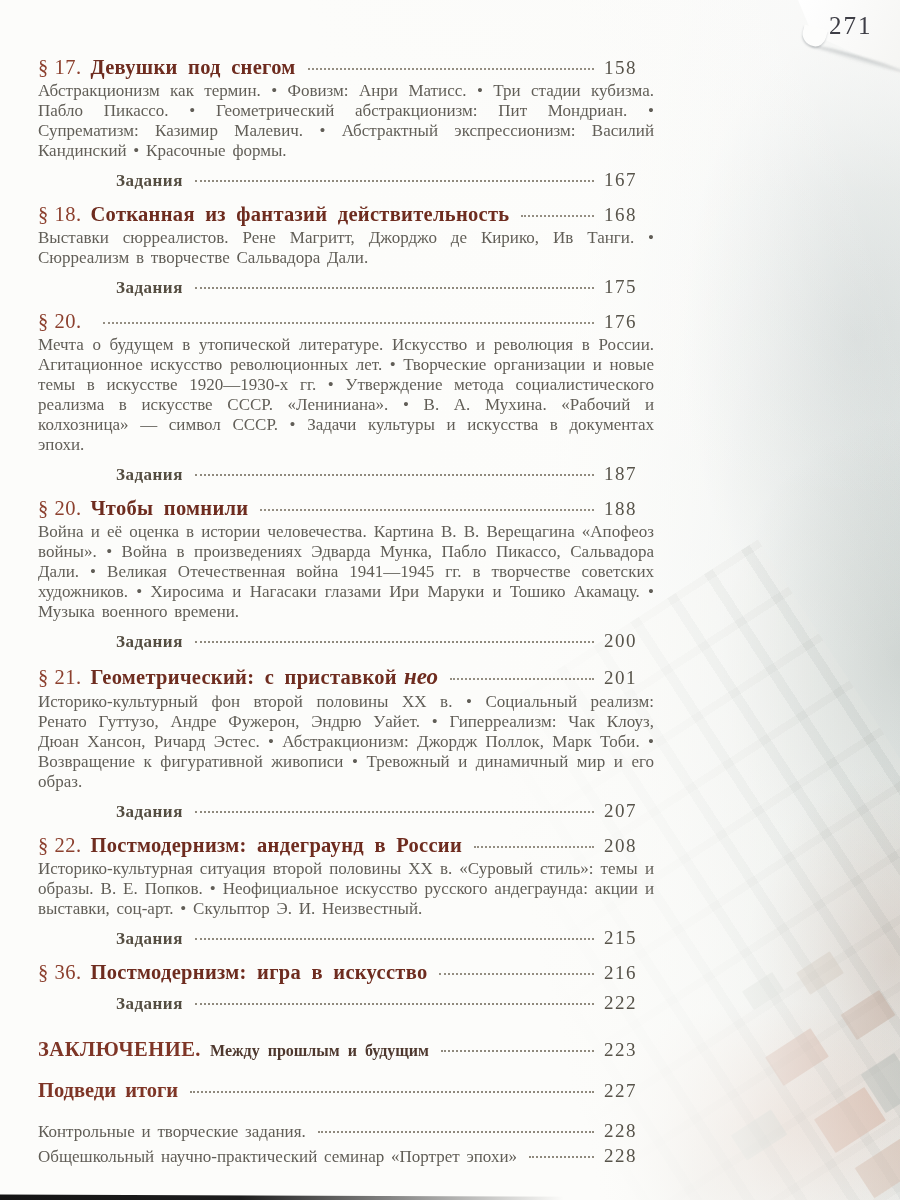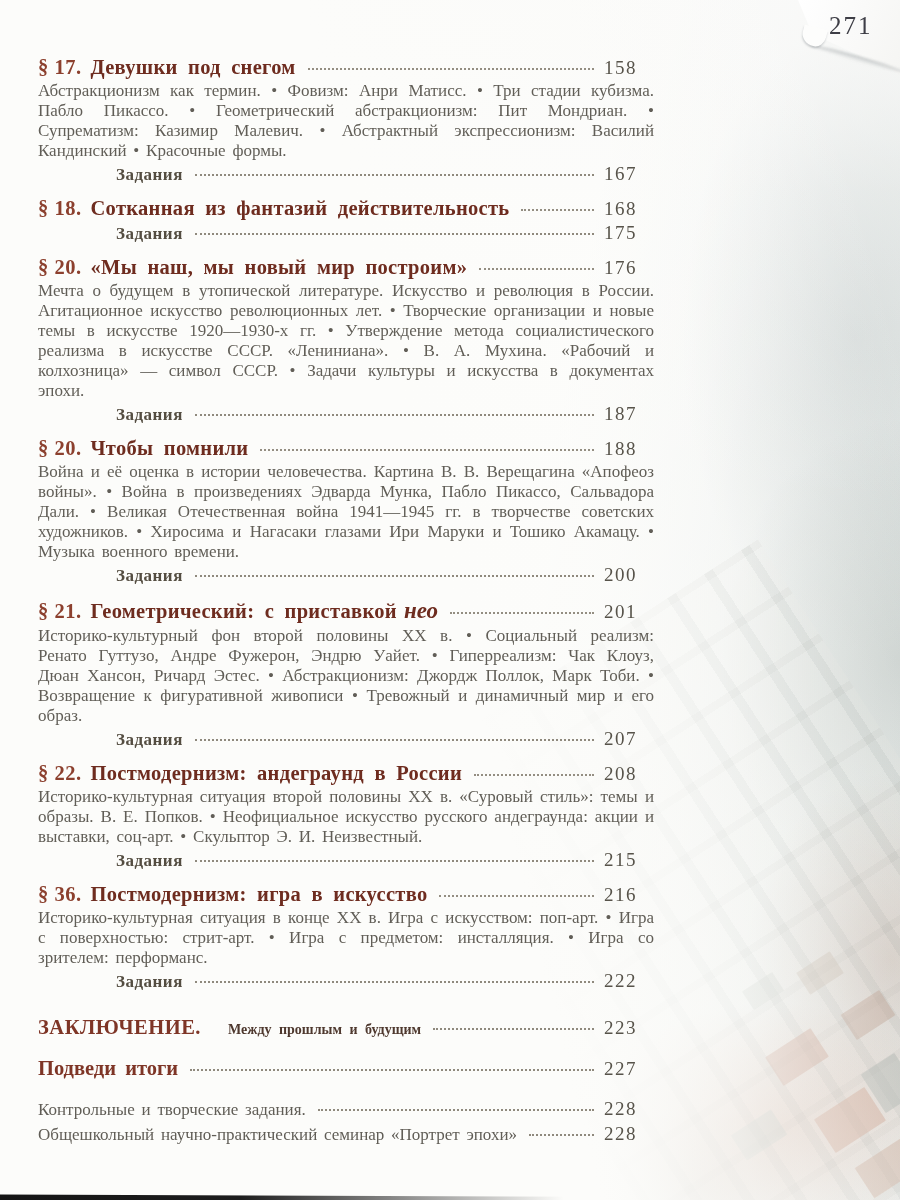--- a/index.html
+++ b/index.html
@@ -48,34 +48,34 @@
     clip-path:polygon(0 30%, 100% 60%, 100% 100%, 0 100%); }
   
   .content { position:absolute; left:38px; top:44px; width:616px; z-index:3; }
   .row { display:flex; align-items:baseline; }
   .leader { flex:1 1 auto; min-width:18px; margin:0 10px 0 12px;
     border-bottom:2.4px dotted #948e82; transform:translateY(-4px); }
   .leader.thin { border-bottom:2.2px dotted #8f897d; }
   .pagenum { flex:0 0 50px; font-size:19px; color:#57534a; letter-spacing:1.5px; }
   .section { margin-bottom:10px; }
   .sec-head { margin:12px 0 2px; }
-  .sec-prefix { font-weight:bold; font-size:20.5px; color:#8c402e; margin-right:9px; letter-spacing:0.5px; }
+  .sec-prefix { font-weight:normal; font-size:20.5px; color:#8c402e; margin-right:9px; letter-spacing:0.5px; }
   .sec-title { font-weight:bold; font-size:20.5px; color:#6e2c1f; word-spacing:5px; letter-spacing:0.3px; }
   .sec-title-italic { font-weight:bold; font-style:italic; font-size:23px; color:#6e2c1f; margin-left:7px; }
   .desc { margin:2px 0 2px; font-size:17px; line-height:20px; color:#615e57;
     text-align:justify; word-spacing:2.5px; }
-  .tasks-row { margin:2px 0 2px; }
+  .tasks-row { margin:8px 0 2px; }
   .tasks-label { font-weight:bold; font-size:17px; color:#544d41; margin-left:78px; letter-spacing:0.5px; }
   
   .closing { margin-top:24px; }
   .closing-row { margin:3px 0; }
   .closing-row.gap { margin-top:17px; }
   .c-prefix { font-weight:bold; font-size:20.5px; color:#7e3526; margin-right:9px; letter-spacing:0.5px; }
   .c-title { font-size:17px; color:#605d56; word-spacing:2.5px; }
-  .closing-row.mixed .c-title { font-weight:bold; font-size:14px; color:#4e382e; word-spacing:4px;margin-left:18px; }
+  .closing-row.mixed .c-title { font-weight:bold; font-size:16px; color:#4e382e; word-spacing:4px; }
   .closing-row.big .c-title { font-weight:bold; font-size:20.5px; color:#7e3526; word-spacing:4px; }
   .closing-row.big { margin:18px 0; }
   .closing-row.mixed { margin:4px 0; }
 </style>
 </head>
 <body>
 
 <div class="page">
 
   <div class="bg-photo"></div>
@@ -113,31 +113,31 @@
   </div>
 
   <div class="section">
     <div class="row sec-head">
       <span class="sec-prefix">§ 18.</span>
       <span class="sec-title">Сотканная из фантазий действительность</span>
 
       <span class="leader"></span>
       <span class="pagenum head-page">168</span>
     </div>
+    <p class="desc">Выставки сюрреалистов. Рене Магритт, Джорджо де Кирико, Ив Танги. • Сюрреализм в творчестве Сальвадора Дали.</p>
     <div class="row tasks-row">
       <span class="tasks-label">Задания</span>
       <span class="leader thin"></span>
       <span class="pagenum tasks-page">175</span>
     </div>
   </div>
 
   <div class="section">
     <div class="row sec-head">
       <span class="sec-prefix">§ 20.</span>
-      <span class="sec-title">«Мы наш, мы новый мир построим»</span>
 
       <span class="leader"></span>
       <span class="pagenum head-page">176</span>
     </div>
     <p class="desc">Мечта о будущем в утопической литературе. Искусство и революция в России. Агитационное искусство революционных лет. • Творческие организации и новые темы в искусстве 1920—1930-х гг. • Утверждение метода социалистического реализма в искусстве СССР. «Лениниана». • В. А. Мухина. «Рабочий и колхозница» — символ СССР. • Задачи культуры и искусства в документах эпохи.</p>
     <div class="row tasks-row">
       <span class="tasks-label">Задания</span>
       <span class="leader thin"></span>
       <span class="pagenum tasks-page">187</span>
     </div>
@@ -192,21 +192,20 @@
   </div>
 
   <div class="section">
     <div class="row sec-head">
       <span class="sec-prefix">§ 36.</span>
       <span class="sec-title">Постмодернизм: игра в искусство</span>
 
       <span class="leader"></span>
       <span class="pagenum head-page">216</span>
     </div>
-    <p class="desc">Историко-культурная ситуация в конце XX в. Игра с искусством: поп-арт. • Игра с поверхностью: стрит-арт. • Игра с предметом: инсталляция. • Игра со зрителем: перформанс.</p>
     <div class="row tasks-row">
       <span class="tasks-label">Задания</span>
       <span class="leader thin"></span>
       <span class="pagenum tasks-page">222</span>
     </div>
   </div>
 <div class="closing">
   <div class="row closing-row mixed gap">
     <span class="c-prefix">ЗАКЛЮЧЕНИЕ.</span>
     <span class="c-title">Между прошлым и будущим</span>

